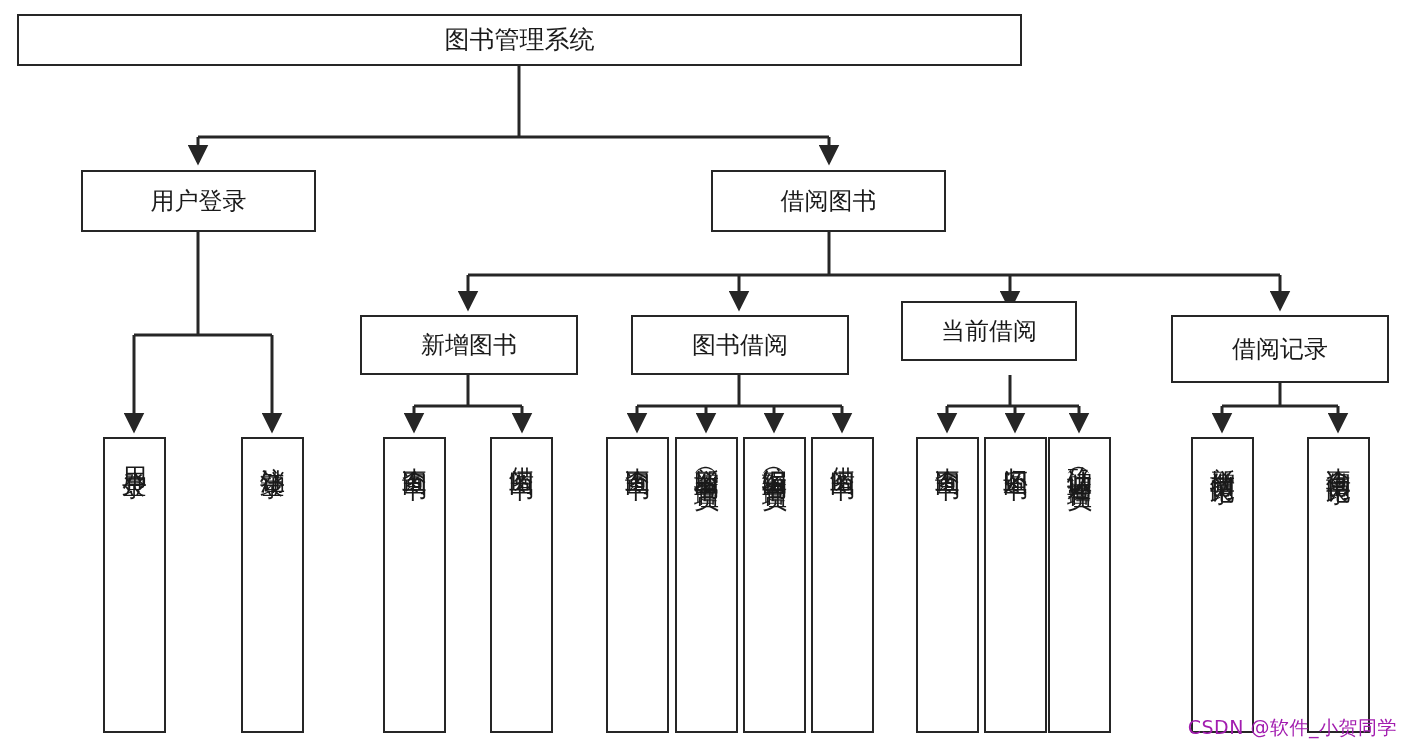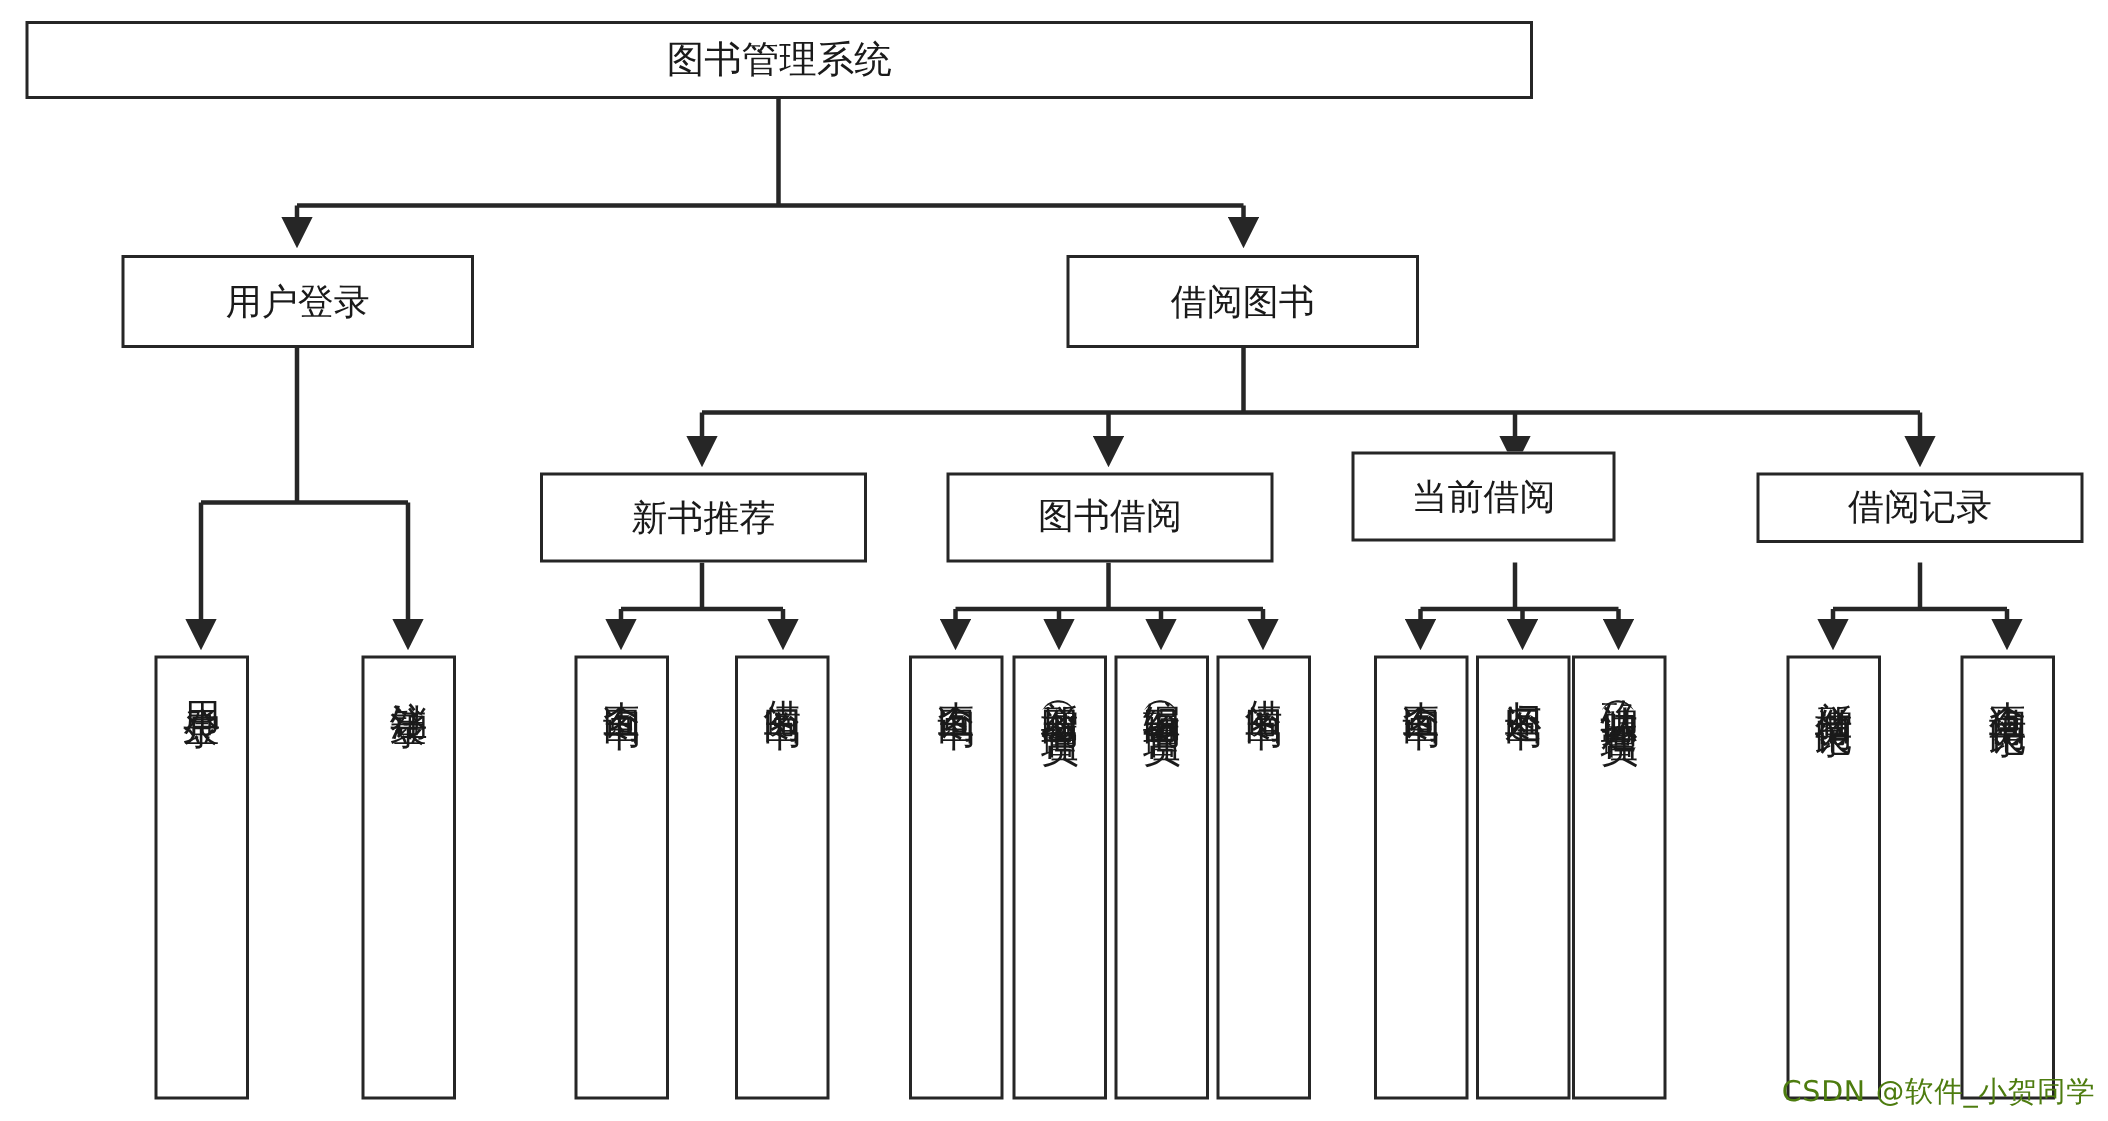--- a/index.html
+++ b/index.html
@@ -64,21 +64,21 @@
     font-size: 25px;
     letter-spacing: 3px;
     line-height: 1;
     white-space: pre;
   }
   #watermark {
     position: absolute;
     right: 8px;
     bottom: 6px;
     font-size: 19px;
-    color: #4d7c0f;
+    color: #a21caf;
     letter-spacing: 0.5px;
     user-select: none;
   }
 </style>
 </head>
 <body>
 
 <div id="diagram-root">
 
   <svg id="edge-layer" viewBox="0 0 1405 747" width="1405" height="747" xmlns="http://www.w3.org/2000/svg">
@@ -137,32 +137,32 @@
 
   <div class="node level-1" style="left:81px; top:170px; width:235px; height:62px;">
     <span class="node-label">用户登录</span>
   </div>
 
   <div class="node level-1" style="left:711px; top:170px; width:235px; height:62px;">
     <span class="node-label">借阅图书</span>
   </div>
 
   <div class="node level-2" style="left:360px; top:315px; width:218px; height:60px;">
-    <span class="node-label">新书推荐</span>
+    <span class="node-label">新增图书</span>
   </div>
 
   <div class="node level-2" style="left:631px; top:315px; width:218px; height:60px;font-family:Liberation Serif, serif;">
     <span class="node-label">图书借阅</span>
   </div>
 
   <div class="node level-2" style="left:901px; top:301px; width:176px; height:60px;">
     <span class="node-label">当前借阅</span>
   </div>
 
-  <div class="node level-2" style="left:1171px; top:315px; width:218px; height:47px;align-items:center;">
+  <div class="node level-2" style="left:1171px; top:315px; width:218px; height:68px;align-items:center;">
     <span class="node-label">借阅记录</span>
   </div>
 
   <div class="node level-leaf" style="left:103px; top:437px; width:63px; height:296px;">
     <span class="node-label">用户登录</span>
   </div>
 
   <div class="node level-leaf" style="left:241px; top:437px; width:63px; height:296px;">
     <span class="node-label">注销登录</span>
   </div>

